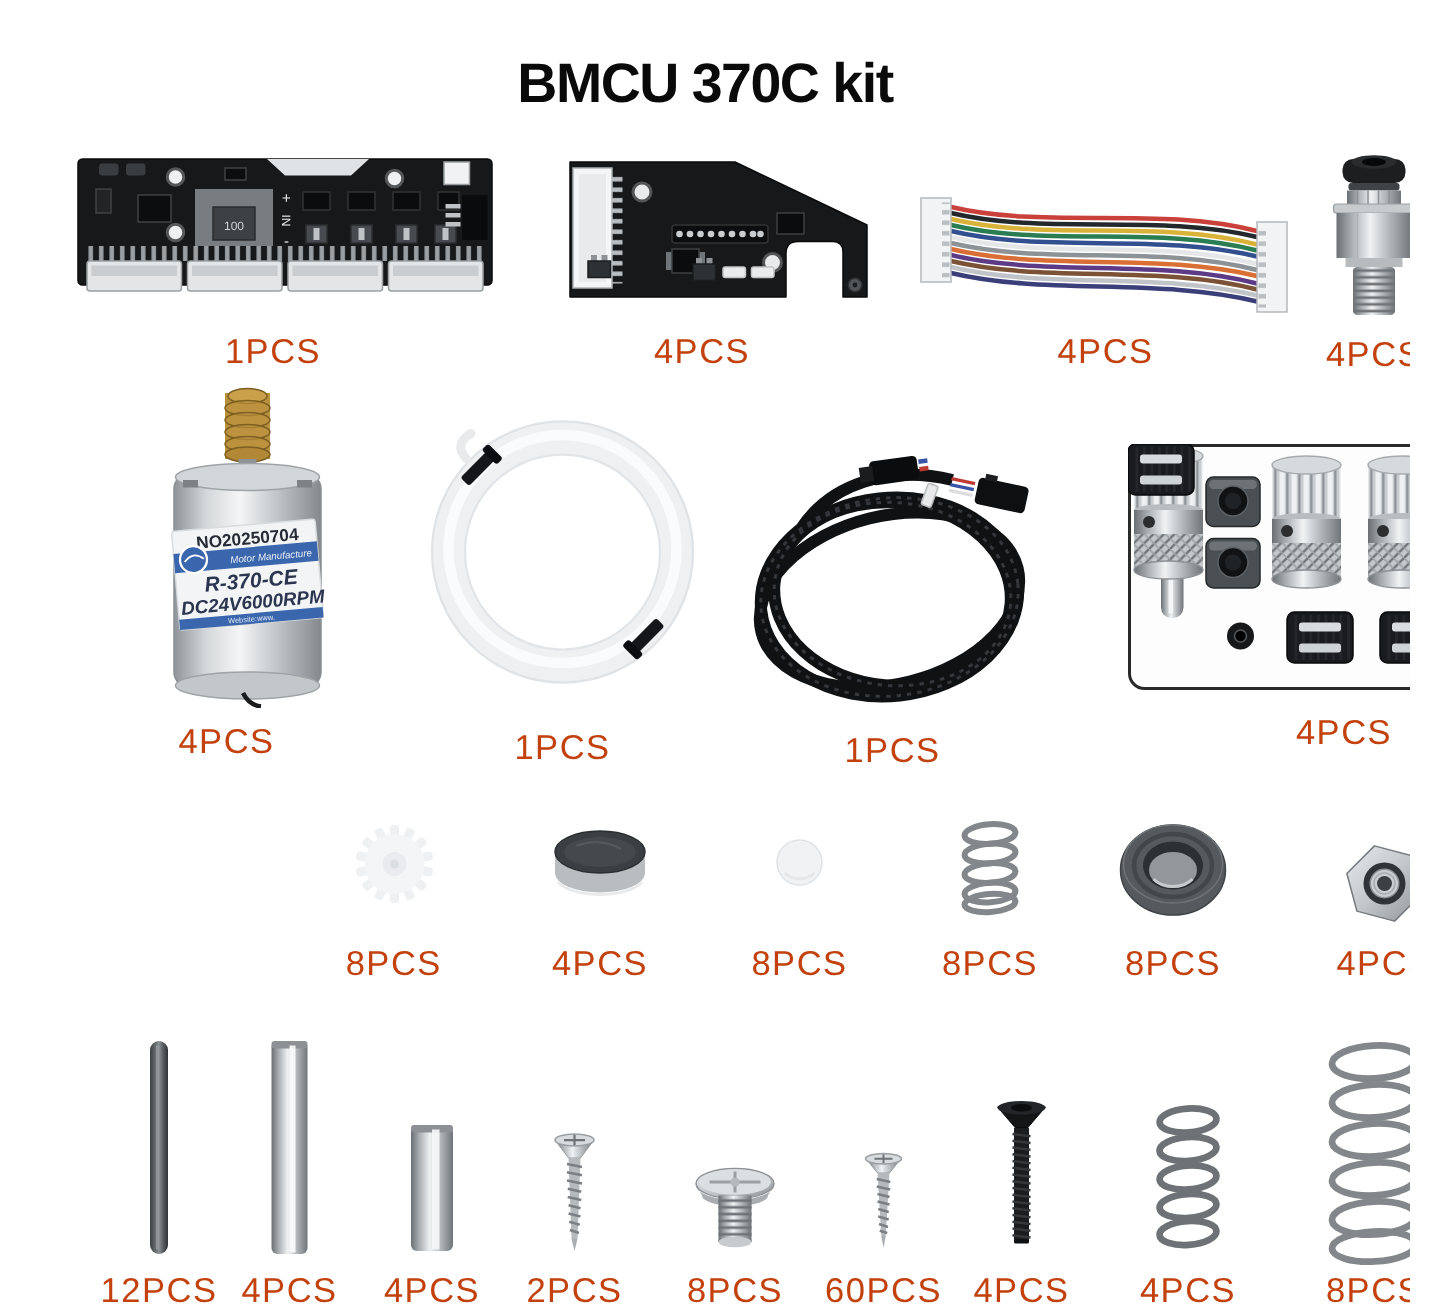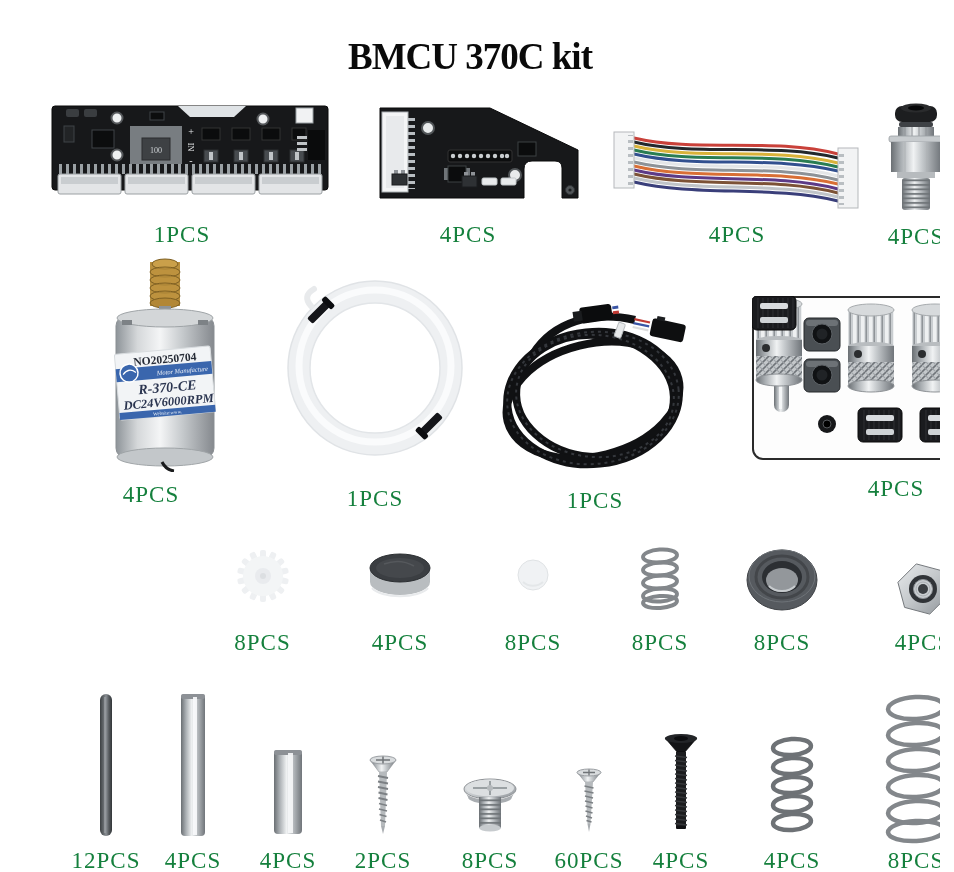--- a/index.html
+++ b/index.html
@@ -1,22 +1,22 @@
 <!DOCTYPE html>
 <html><head>
 <meta charset="utf-8">
 <style>
   html,body{margin:0;padding:0;background:#ffffff;}
   .canvas{position:relative;width:940px;height:872px;background:#ffffff;overflow:hidden;
-          font-family:Liberation Serif, serif;}
+          font-family:Liberation Sans, sans-serif;}
   .page-title{position:absolute;left:0;right:0;top:10px;text-align:center;
               font-size:37px;font-weight:bold;color:#0a0a0a;letter-spacing:-1px;}
   .item{position:absolute;display:flex;flex-direction:column;align-items:center;
         justify-content:space-between;}
-  .qty{font-size:23px;font-weight:400;color:#15803d;letter-spacing:1px;white-space:nowrap;}
+  .qty{font-size:23px;font-weight:400;color:#c2410c;letter-spacing:1px;white-space:nowrap;}
   svg{display:block;}
 </style>
 </head>
 <body>
 
 <div class="canvas">
 
   <svg width="0" height="0" style="position:absolute" aria-hidden="true">
     <defs>
       <linearGradient id="steelH" x1="0" y1="0" x2="1" y2="0">

